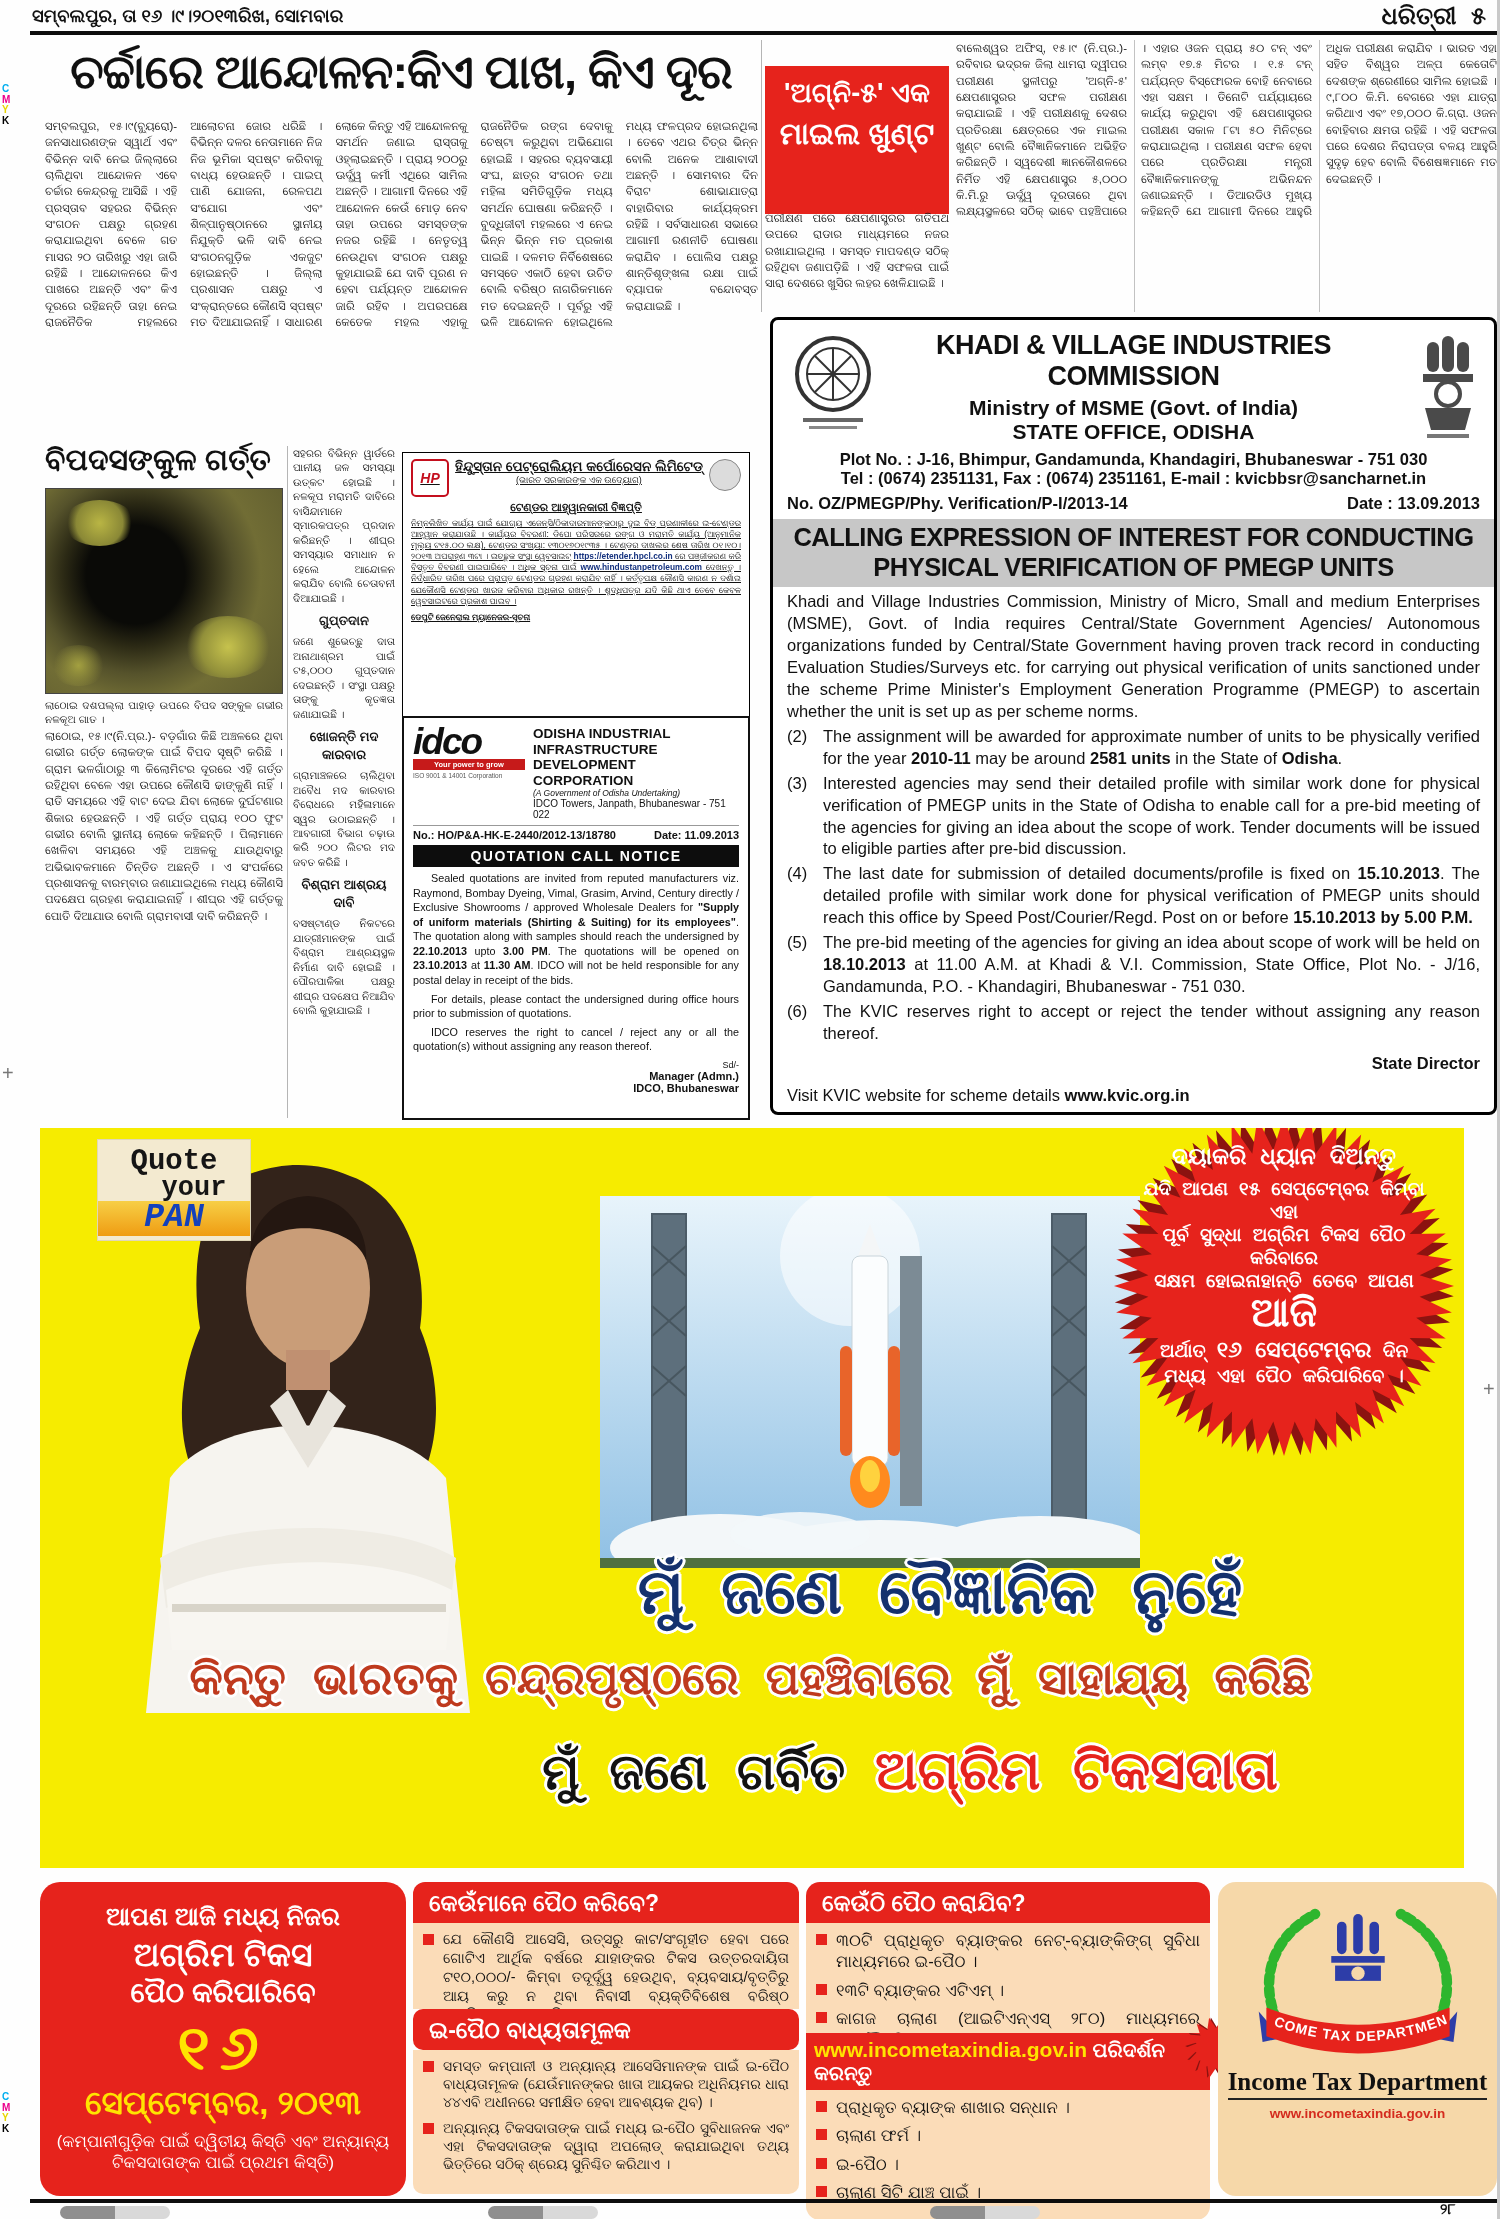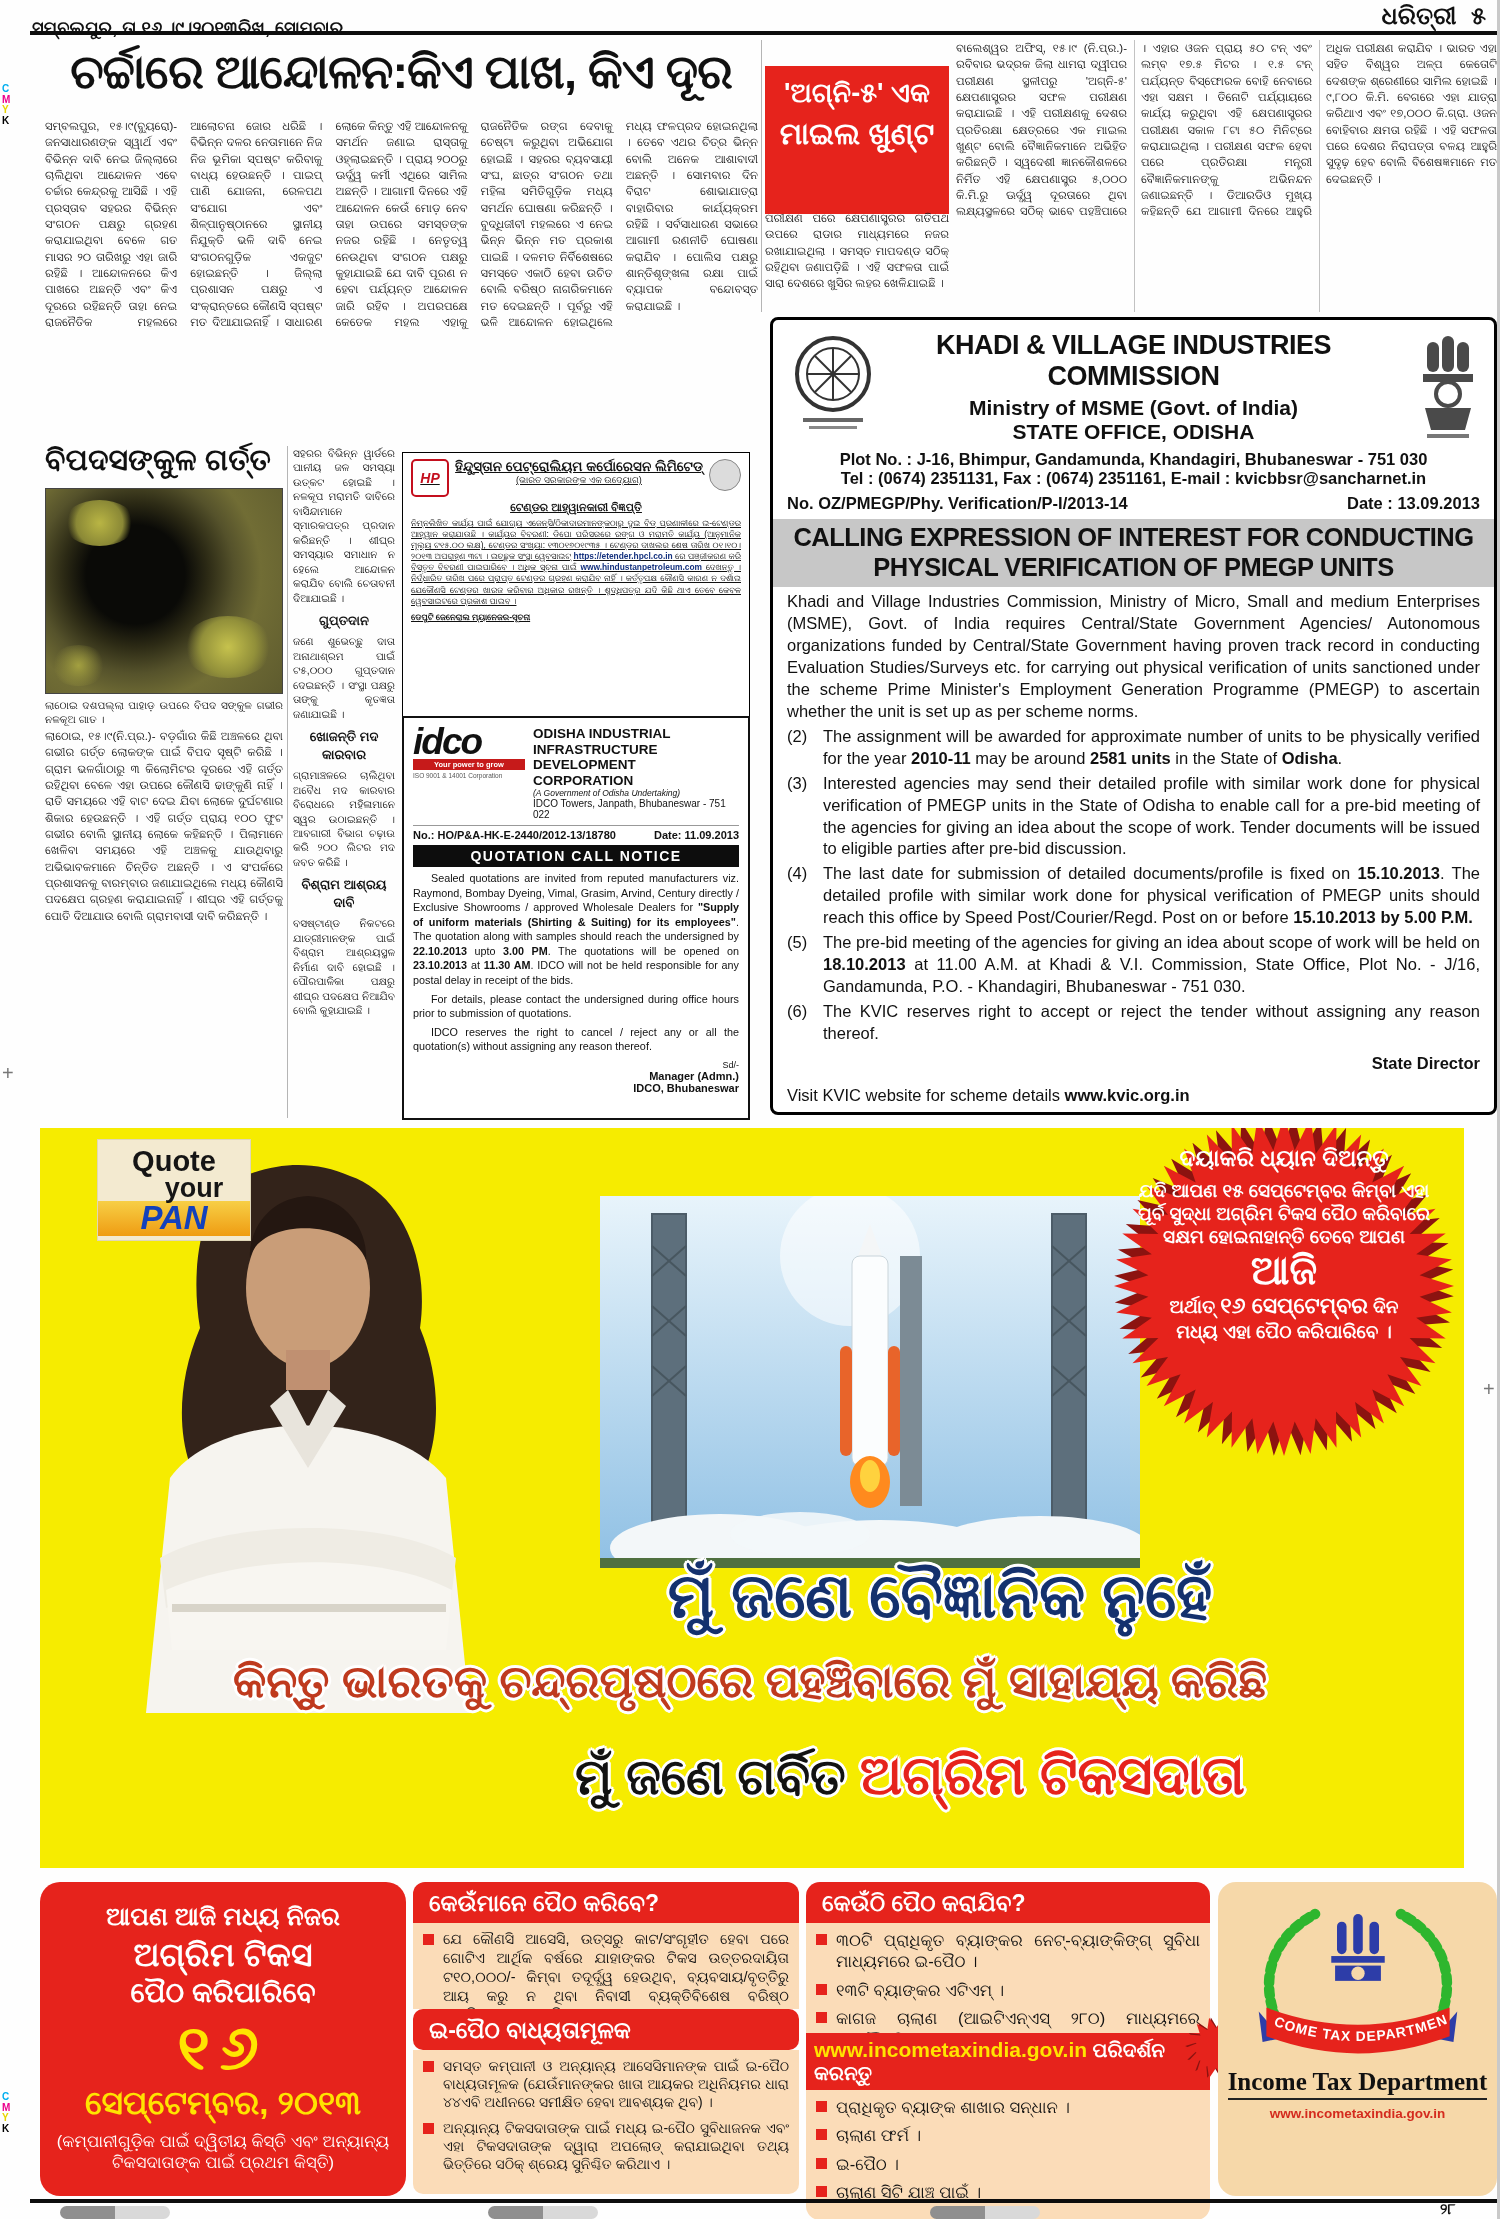--- a/index.html
+++ b/index.html
@@ -110,21 +110,21 @@
     <div style="color:#00aeef">C</div>
     <div style="color:#ec008c">M</div>
     <div style="color:#e8d400">Y</div>
     <div style="color:#000">K</div>
   </div>
   <div class="abs cropmark" style="left:2px;top:1062px;">+</div>
   <div class="abs cropmark" style="left:1483px;top:1026px;">+</div>
   <div class="abs cropmark" style="left:1483px;top:1378px;">+</div>
   <div class="abs" style="right:0;top:0;width:3px;height:2219px;background:#c9c9c9;"></div>
 
-  <div class="abs dateline" style="left:32px;top:18px;">ସମ୍ବଲପୁର, ତା ୧୬ ।୯।୨୦୧୩ରିଖ, ସୋମବାର</div>
+  <div class="abs dateline" style="left:32px;top:6px;">ସମ୍ବଲପୁର, ତା ୧୬ ।୯।୨୦୧୩ରିଖ, ସୋମବାର</div>
   <div class="abs" style="right:14px;top:2px;">
     <span class="masthead">ଧରିତ୍ରୀ</span>
     <span class="masthead" style="margin-left:10px;">୫</span>
   </div>
   <div class="abs rule" style="left:30px;top:31px;width:1467px;height:4px;"></div>
 
   <div class="abs headline ctr" style="left:45px;top:44px;width:712px;">ଚର୍ଚ୍ଚାରେ ଆନ୍ଦୋଳନ:କିଏ ପାଖ, କିଏ ଦୂର</div>
   <div class="abs news jus cols5" style="left:45px;top:118px;width:713px;height:324px;overflow:hidden;">ସମ୍ବଲପୁର, ୧୫।୯(ବ୍ୟୁରୋ)- ଜନସାଧାରଣଙ୍କ ସ୍ୱାର୍ଥ ଏବଂ ବିଭିନ୍ନ ଦାବି ନେଇ ଜିଲ୍ଲାରେ ଚାଲିଥିବା ଆନ୍ଦୋଳନ ଏବେ ଚର୍ଚ୍ଚାର କେନ୍ଦ୍ରକୁ ଆସିଛି । ଏହି ପ୍ରସ୍ତାବ ସହରର ବିଭିନ୍ନ ସଂଗଠନ ପକ୍ଷରୁ ଗ୍ରହଣ କରାଯାଇଥିବା ବେଳେ ଗତ ମାସର ୨୦ ତାରିଖରୁ ଏହା ଜାରି ରହିଛି । ଆନ୍ଦୋଳନରେ କିଏ ପାଖରେ ଅଛନ୍ତି ଏବଂ କିଏ ଦୂରରେ ରହିଛନ୍ତି ତାହା ନେଇ ରାଜନୈତିକ ମହଲରେ ଆଲୋଚନା ଜୋର ଧରିଛି । ବିଭିନ୍ନ ଦଳର ନେତାମାନେ ନିଜ ନିଜ ଭୂମିକା ସ୍ପଷ୍ଟ କରିବାକୁ ବାଧ୍ୟ ହେଉଛନ୍ତି । ପାଇପ୍ ପାଣି ଯୋଜନା, ରେଳପଥ ସଂଯୋଗ ଏବଂ ଶିଳ୍ପାନୁଷ୍ଠାନରେ ସ୍ଥାନୀୟ ନିଯୁକ୍ତି ଭଳି ଦାବି ନେଇ ସଂଗଠନଗୁଡ଼ିକ ଏକଜୁଟ ହୋଇଛନ୍ତି । ଜିଲ୍ଲା ପ୍ରଶାସନ ପକ୍ଷରୁ ଏ ସଂକ୍ରାନ୍ତରେ କୌଣସି ସ୍ପଷ୍ଟ ମତ ଦିଆଯାଇନାହିଁ । ସାଧାରଣ ଲୋକେ କିନ୍ତୁ ଏହି ଆନ୍ଦୋଳନକୁ ସମର୍ଥନ ଜଣାଇ ରାସ୍ତାକୁ ଓହ୍ଲାଇଛନ୍ତି । ପ୍ରାୟ ୨୦୦ରୁ ଊର୍ଦ୍ଧ୍ୱ କର୍ମୀ ଏଥିରେ ସାମିଲ ଅଛନ୍ତି । ଆଗାମୀ ଦିନରେ ଏହି ଆନ୍ଦୋଳନ କେଉଁ ମୋଡ଼ ନେବ ତାହା ଉପରେ ସମସ୍ତଙ୍କ ନଜର ରହିଛି । ନେତୃତ୍ୱ ନେଉଥିବା ସଂଗଠନ ପକ୍ଷରୁ କୁହାଯାଇଛି ଯେ ଦାବି ପୂରଣ ନ ହେବା ପର୍ଯ୍ୟନ୍ତ ଆନ୍ଦୋଳନ ଜାରି ରହିବ । ଅପରପକ୍ଷେ କେତେକ ମହଲ ଏହାକୁ ରାଜନୈତିକ ରଙ୍ଗ ଦେବାକୁ ଚେଷ୍ଟା କରୁଥିବା ଅଭିଯୋଗ ହୋଇଛି । ସହରର ବ୍ୟବସାୟୀ ସଂଘ, ଛାତ୍ର ସଂଗଠନ ତଥା ମହିଳା ସମିତିଗୁଡ଼ିକ ମଧ୍ୟ ସମର୍ଥନ ଘୋଷଣା କରିଛନ୍ତି । ବୁଦ୍ଧିଜୀବୀ ମହଲରେ ଏ ନେଇ ଭିନ୍ନ ଭିନ୍ନ ମତ ପ୍ରକାଶ ପାଇଛି । ଦଳମତ ନିର୍ବିଶେଷରେ ସମସ୍ତେ ଏକାଠି ହେବା ଉଚିତ ବୋଲି ବରିଷ୍ଠ ନାଗରିକମାନେ ମତ ଦେଇଛନ୍ତି । ପୂର୍ବରୁ ଏହି ଭଳି ଆନ୍ଦୋଳନ ହୋଇଥିଲେ ମଧ୍ୟ ଫଳପ୍ରଦ ହୋଇନଥିଲା । ତେବେ ଏଥର ଚିତ୍ର ଭିନ୍ନ ବୋଲି ଅନେକ ଆଶାବାଦୀ ଅଛନ୍ତି । ସୋମବାର ଦିନ ବିରାଟ ଶୋଭାଯାତ୍ରା ବାହାରିବାର କାର୍ଯ୍ୟକ୍ରମ ରହିଛି । ସର୍ବସାଧାରଣ ସଭାରେ ଆଗାମୀ ରଣନୀତି ଘୋଷଣା କରାଯିବ । ପୋଲିସ ପକ୍ଷରୁ ଶାନ୍ତିଶୃଙ୍ଖଳା ରକ୍ଷା ପାଇଁ ବ୍ୟାପକ ବନ୍ଦୋବସ୍ତ କରାଯାଇଛି ।</div>
 
   <div class="abs vr" style="left:761px;top:40px;height:272px;"></div>
@@ -266,21 +266,21 @@
       </div>
       <div class="kv-item">
         <div class="kv-n">(6)</div>
         <div class="kv-t">The KVIC reserves right to accept or reject the tender without assigning any reason thereof.</div>
       </div>
       <div class="b" style="text-align:right;margin-top:8px;">State Director</div>
       <div style="margin-top:10px;"><span>Visit KVIC website for scheme details </span><span class="b">www.kvic.org.in</span></div>
     </div>
   </div>
 
-  <div class="abs yellow-ad" style="left:40px;top:1128px;width:1424px;height:740px;">
+  <div class="abs yellow-ad" style="left:40px;top:1128px;width:1424px;height:740px;font-family:Liberation Mono, monospace;">
 
     <svg class="abs" style="left:10px;top:10px;" width="510" height="575" viewBox="0 0 510 575">
       <path d="M190 40 C150 60 140 130 150 190 C120 260 130 330 160 360 L360 360 C390 320 395 250 370 190 C380 120 350 55 300 38 C265 22 225 24 190 40 Z" fill="#33231a"></path>
       <ellipse cx="258" cy="150" rx="62" ry="80" fill="#c99d78"></ellipse>
       <path d="M200 120 C210 80 300 80 316 122 C318 96 300 60 258 58 C216 60 198 96 200 120 Z" fill="#241711"></path>
       <rect x="236" y="212" width="44" height="40" fill="#c09071"></rect>
       <path d="M120 340 C170 270 340 270 396 340 L420 575 L96 575 Z" fill="#f6f4ef"></path>
       <path d="M238 252 L258 290 L278 252 L296 268 L258 330 L220 268 Z" fill="#e8e4dc"></path>
       <path d="M110 420 C180 380 340 380 406 420 L400 470 C320 440 196 440 116 470 Z" fill="#efece4"></path>
       <path d="M116 452 C200 415 330 415 402 452 L396 512 L122 512 Z" fill="#f8f6f1"></path>

